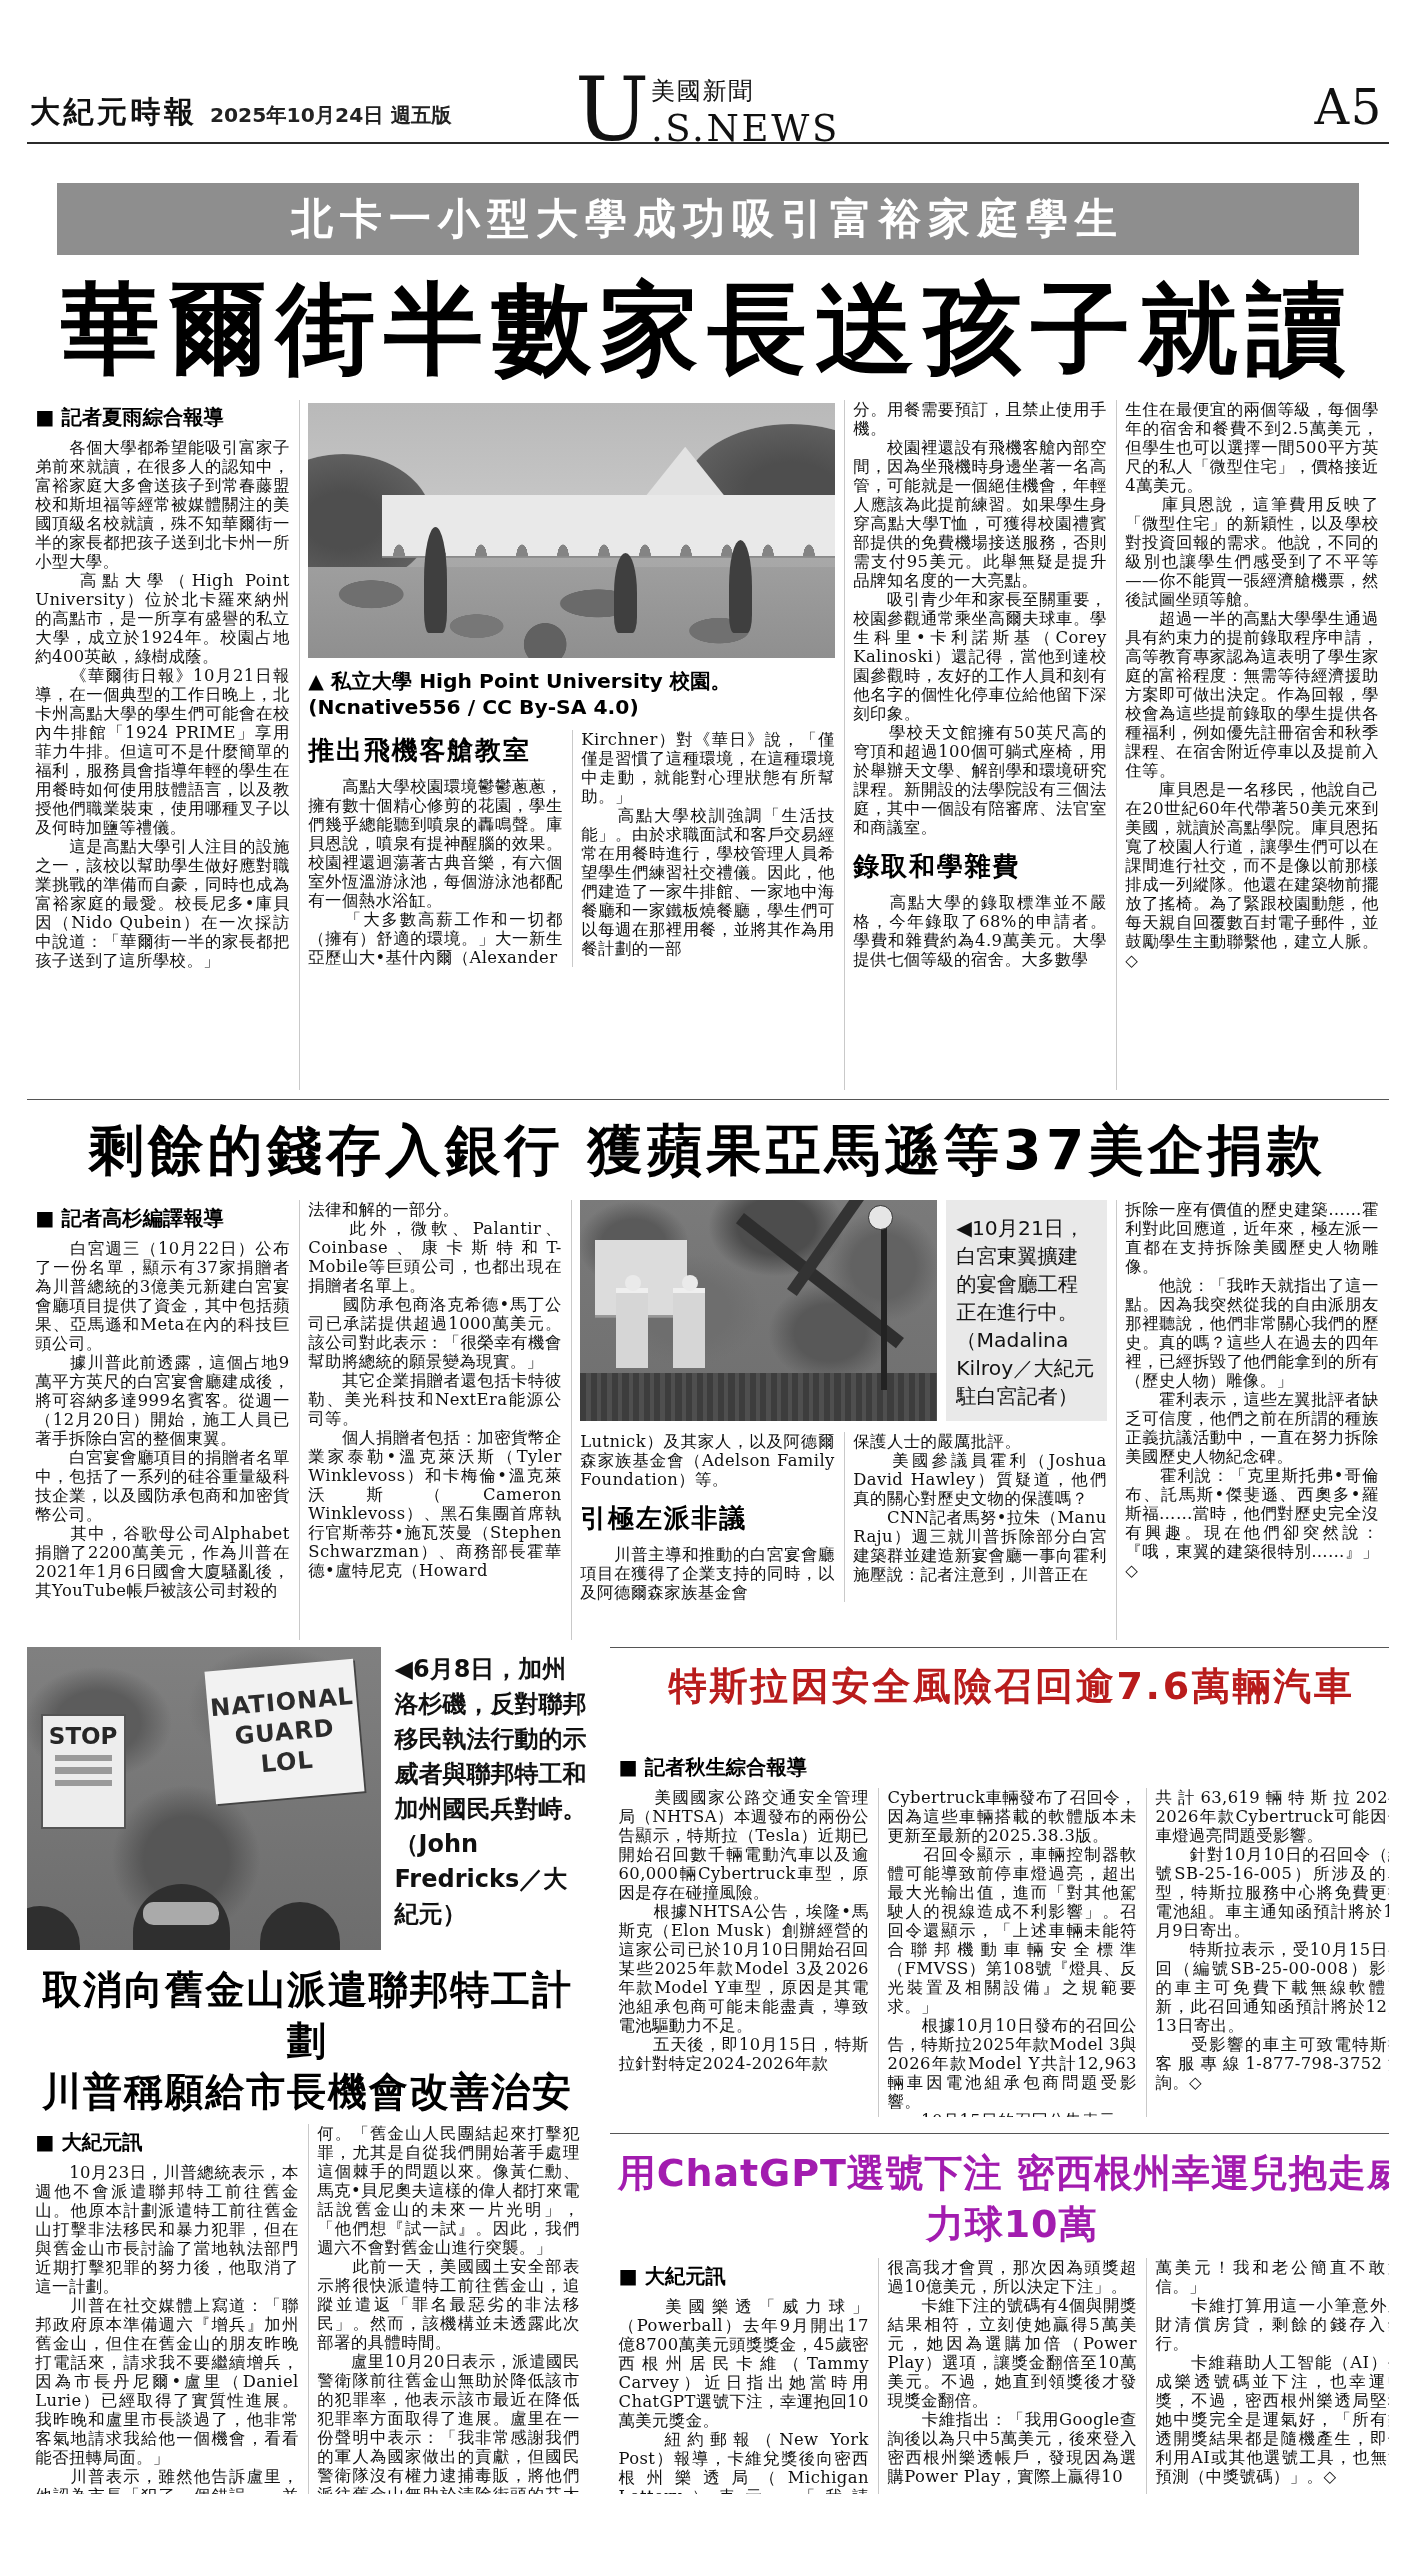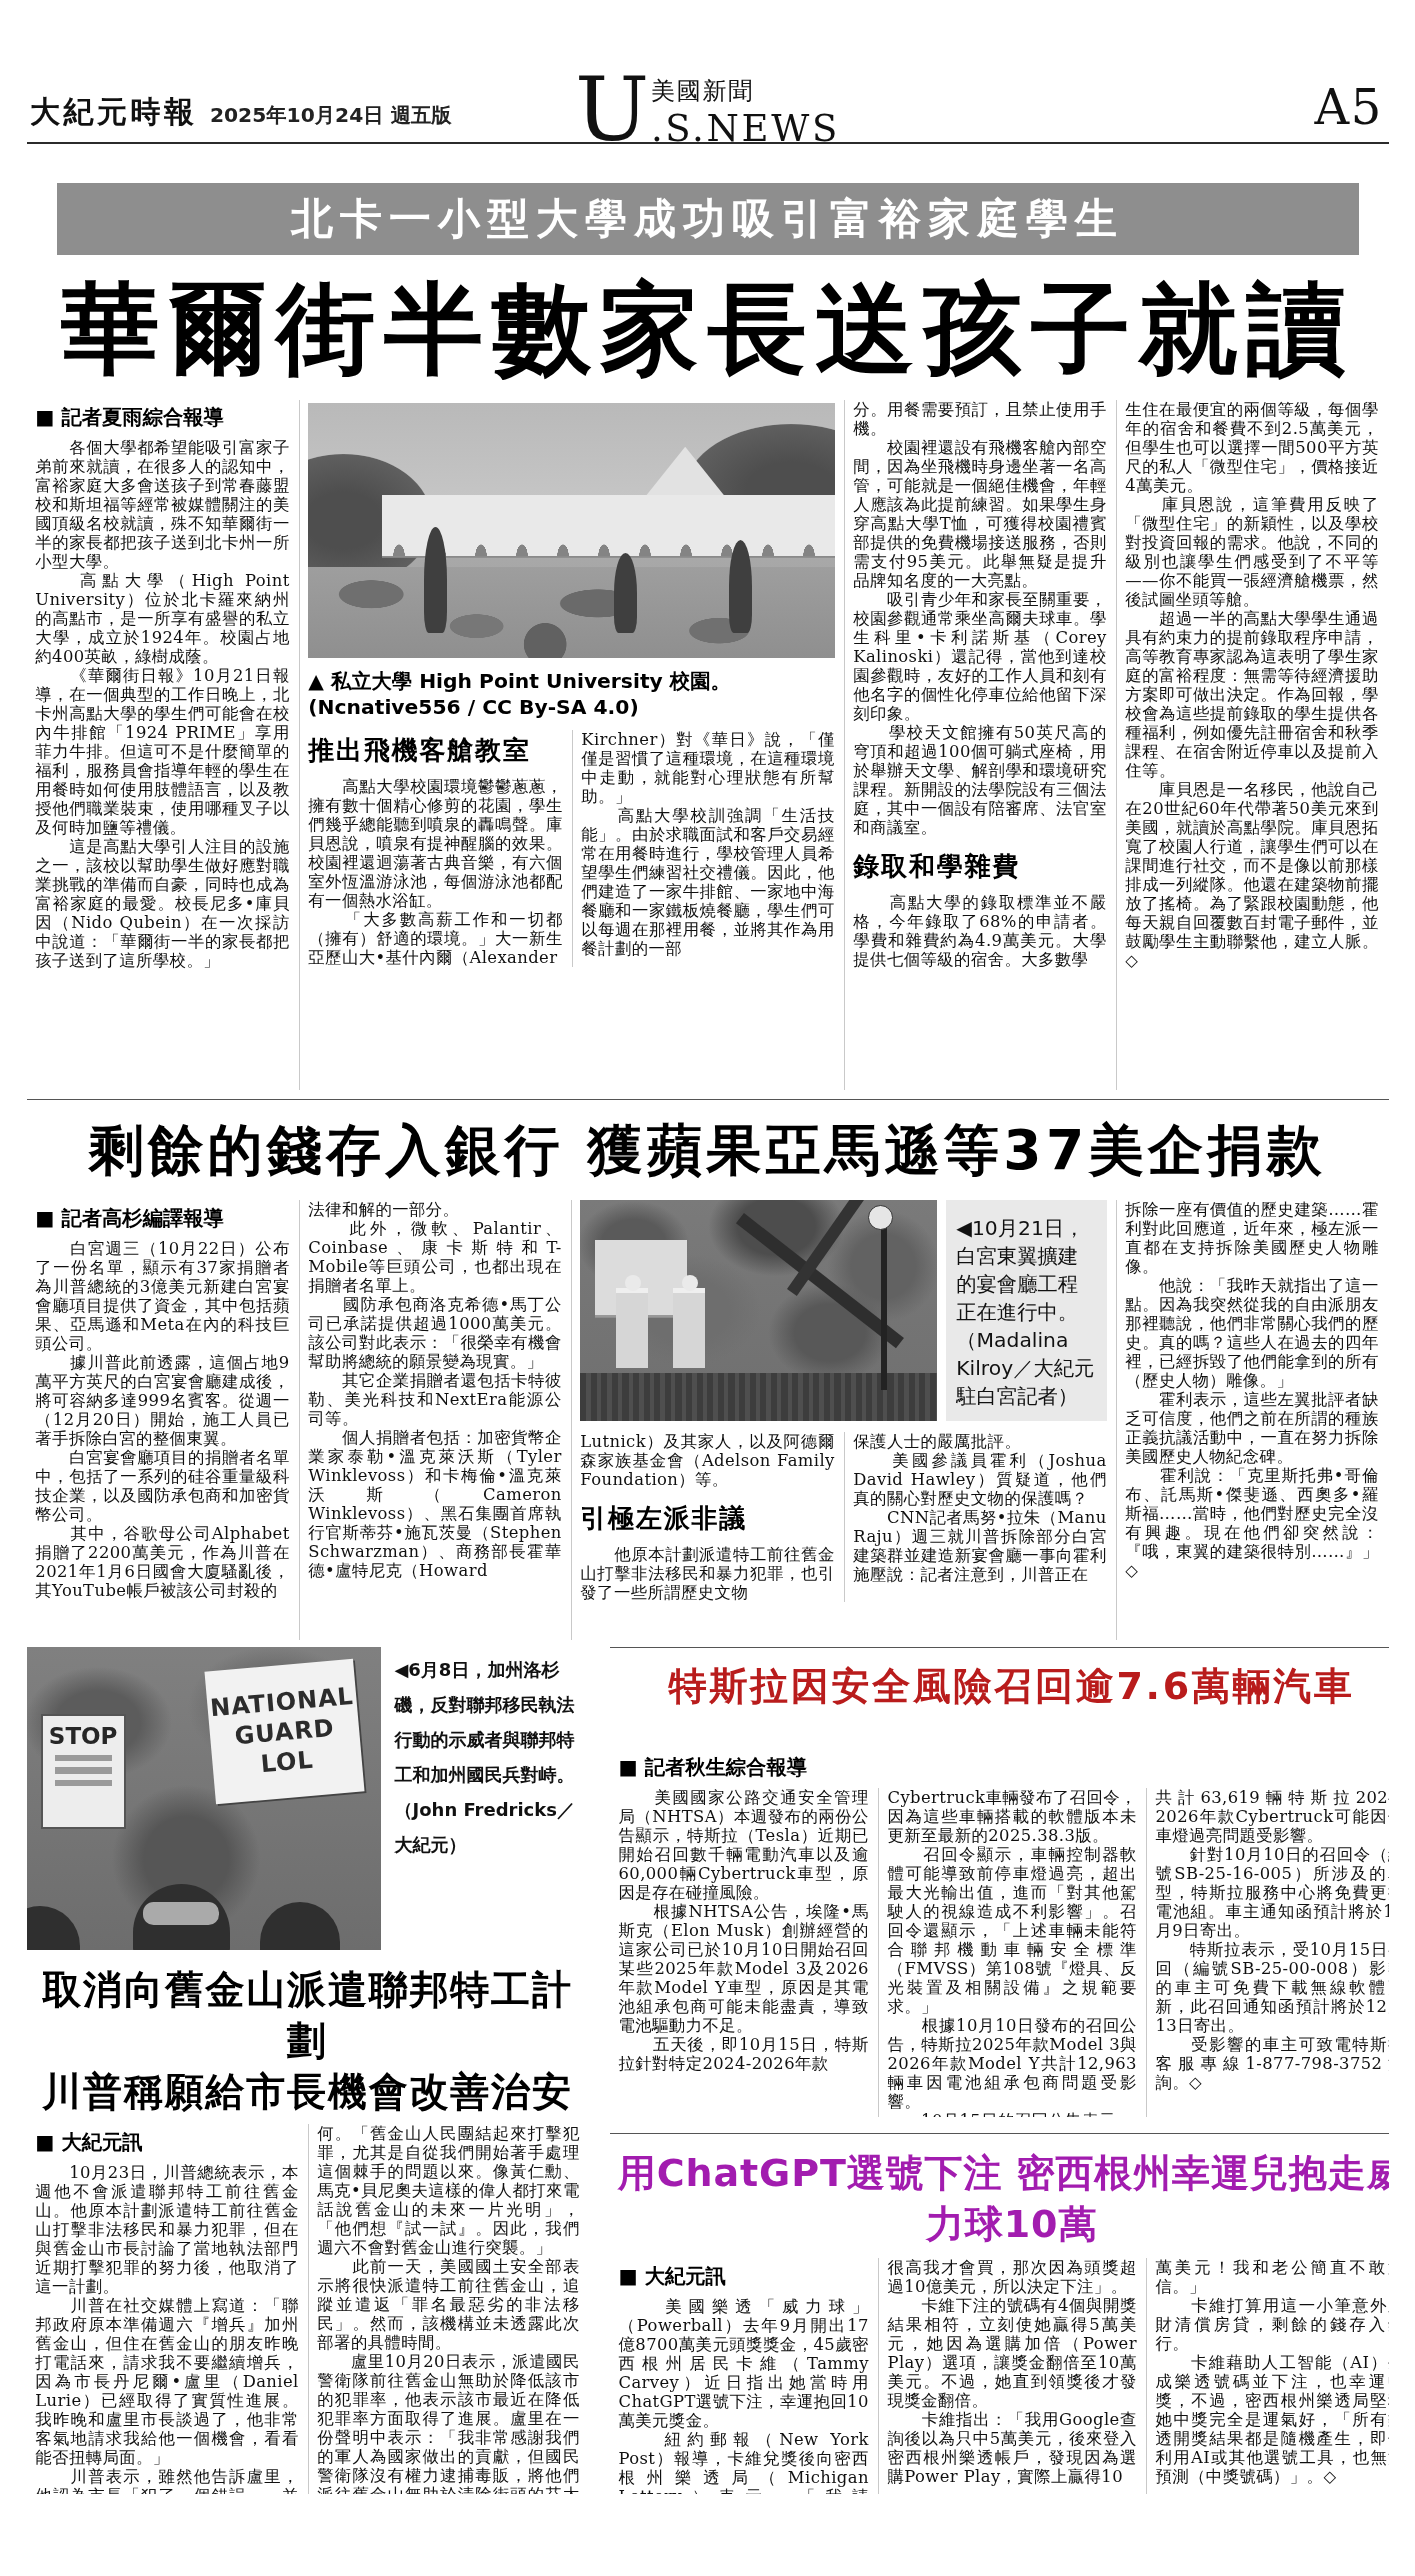--- a/index.html
+++ b/index.html
@@ -107,21 +107,21 @@
   .p3-sign{position:absolute;right:6%;top:6%;width:149px;height:133px;background:#f2f2f2;transform:rotate(-5deg);
            box-shadow:1.8px 1.8px 0 #444;display:flex;flex-direction:column;justify-content:center;align-items:center;}
   .p3-sign .l{font-family:"DejaVu Sans","Liberation Sans",sans-serif;font-weight:900;font-size:24px;line-height:30px;color:#2c2c2c;letter-spacing:0.9px;}
   .p3-stop{position:absolute;left:4%;top:22%;width:85px;height:115px;background:#ededed;border:2.7px solid #555;
            display:flex;flex-direction:column;align-items:center;padding-top:7px;box-sizing:border-box;}
   .p3-stop .s{font-family:"DejaVu Sans","Liberation Sans",sans-serif;font-weight:900;font-size:23px;color:#262626;}
   .p3-stop .bar{width:70%;height:6.2px;background:#9a9a9a;margin-top:6.2px;}
   .p3-helmet{position:absolute;bottom:-5.3px;width:97px;height:71px;border-radius:49px 49px 7px 7px;background:#2f2f2f;}
   .p3-visor{position:absolute;width:76px;height:23px;border-radius:10.6px;background:#c9c9c9;opacity:.8;}
   .cap-side{flex:1;padding:5.3px 0 0 14px;font-family:"DejaVu Sans","Liberation Sans",sans-serif;
-            font-weight:bold;font-size:18px;line-height:35px;color:#111;}
+            font-weight:bold;font-size:24px;line-height:35px;color:#111;}
 
   .h4-main{margin-top:14px;text-align:center;font-family:"DejaVu Sans","Liberation Sans",sans-serif;
            font-size:39px;font-weight:900;letter-spacing:1.8px;line-height:51px;color:#000;}
   .a4-cols{height:384px;overflow:hidden;margin-top:7px;}
   .a4-cols .col{width:281px;}
 
   .h3-main{margin:12.4px 0 0 0;text-align:center;font-family:"DejaVu Sans","Liberation Sans",sans-serif;
            font-size:38px;font-weight:900;letter-spacing:2.7px;color:#b91c1c;}
   .a3-byline{margin-top:41px;}
   .a3-cols{height:329px;overflow:hidden;}
@@ -243,21 +243,21 @@
             <div class="p2-fence"></div>
             <div class="p2-lamp"></div>
             <div class="p2-lamphead"></div>
           </div>
           <div class="cap-box">◀10月21日，白宮東翼擴建的宴會廳工程正在進行中。（Madalina Kilroy／大紀元駐白宮記者）</div>
         </div>
         <div class="midcols">
           <div class="sub">
             <div class="bodytxt">Lutnick）及其家人，以及阿德爾森家族基金會（Adelson Family Foundation）等。</div>
             <div class="subhead">引極左派非議</div>
-            <div class="bodytxt">　　他原本計劃派遣特工前往舊金山打擊非法移民和暴力犯罪，也引發了一些所謂歷史文物</div>
+            <div class="bodytxt">　　川普主導和推動的白宮宴會廳項目在獲得了企業支持的同時，以及阿德爾森家族基金會</div>
           </div>
           <div class="sub">
             <div class="bodytxt">保護人士的嚴厲批評。
 　　美國參議員霍利（Joshua David Hawley）質疑道，他們真的關心對歷史文物的保護嗎？
 　　CNN記者馬努•拉朱（Manu Raju）週三就川普拆除部分白宮建築群並建造新宴會廳一事向霍利施壓說：記者注意到，川普正在</div>
           </div>
         </div>
       </div>
 
       <div class="col w1">

